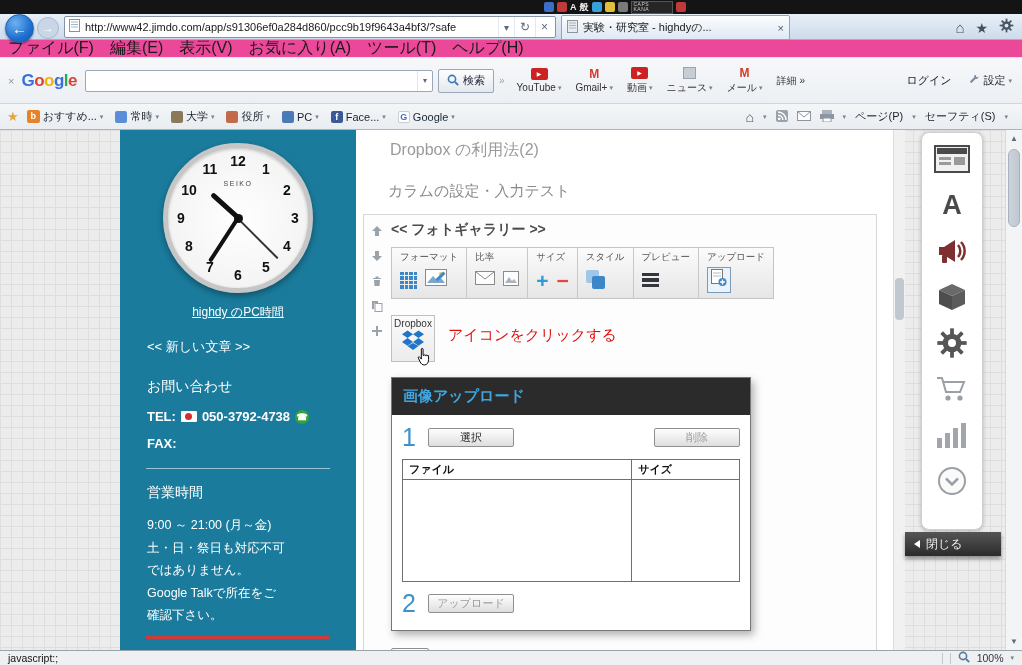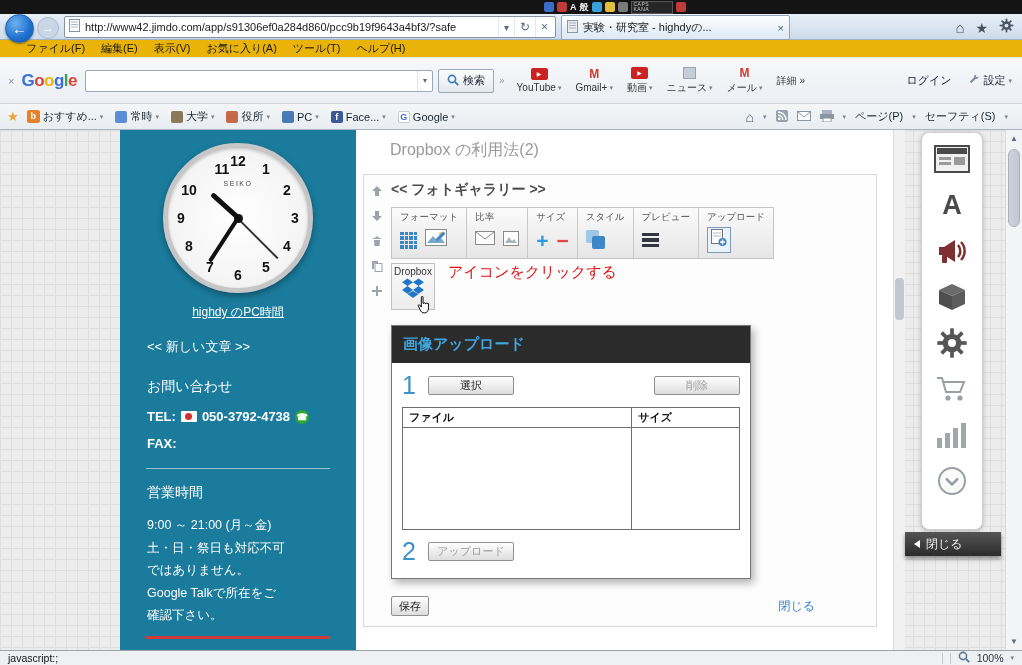--- a/index.html
+++ b/index.html
@@ -28,21 +28,21 @@
   .url-text { flex:1; font-size:11px; color:#1a1a1a; white-space:nowrap; overflow:hidden; margin-left:5px; }
   .addr-ctrl { color:#5a6a7c; font-size:10px; padding:0 5px; border-left:1px solid #e3e9f0; height:100%; display:flex; align-items:center; }
   .addr-refresh{ font-size:12px; } .addr-stop{ font-size:12px; }
   .tab { position:absolute; left:561px; top:1px; width:229px; height:25px; background:linear-gradient(#fdfeff,#e9f0f8 60%,#dfe9f4); border:1px solid #93a5ba; border-radius:2px 2px 0 0; display:flex; align-items:center; padding:0 5px; gap:5px; }
   .tab-title { flex:1; font-size:11px; color:#1a1a1a; overflow:hidden; white-space:nowrap; }
   .tab-close { font-size:11px; color:#4a5a6c; }
   .nav-icons { position:absolute; right:8px; top:4px; display:flex; gap:11px; align-items:center; color:#43525f; }
   .nav-home { font-size:15px; } .nav-star { font-size:14px; }
 
   
-  .menubar { position:absolute; top:40px; left:0; width:100%; height:18px; background:#eab308; border-bottom:1px solid #e2e5e9; display:flex; align-items:center; padding-left:18px; font-size:11px; color:#1a1a1a; z-index:15; }
+  .menubar { position:absolute; top:40px; left:0; width:100%; height:18px; background:#ec4899; border-bottom:1px solid #e2e5e9; display:flex; align-items:center; padding-left:0; font-size:16px; color:#1a1a1a; z-index:15; }
   .menu-item { padding:0 8px; height:100%; display:flex; align-items:center; }
 
   
   .gbar { position:absolute; top:58px; left:0; width:100%; height:46px; background:linear-gradient(#f6f8fa,#eceff3); border-bottom:1px solid #d0d5db; display:flex; align-items:center; z-index:14; }
   .gbar-close { color:#8a97a5; font-size:11px; margin:0 7px 0 8px; }
   .glogo { font-size:17px; font-weight:bold; margin-right:8px; letter-spacing:-.5px; }
   .gl0,.gl3{color:#3a6fd8;} .gl1,.gl5{color:#d84437;} .gl2{color:#f0b400;} .gl4{color:#2fa94f;}
   .gsearch-wrap { width:348px; height:22px; border:1px solid #9aa8b8; background:#fff; border-radius:2px; display:flex; align-items:center; }
   .gsearch-wrap input { border:none; outline:none; flex:1; height:100%; font:inherit; font-size:12px; padding:0 5px; background:transparent; }
   .gsearch-drop { width:15px; color:#667; font-size:8px; text-align:center; border-left:1px solid #e0e6ec; height:100%; line-height:20px; }
@@ -76,21 +76,21 @@
     background-color:#ececec;
     background-image:linear-gradient(#dedede 1px, transparent 1px),linear-gradient(90deg,#dedede 1px, transparent 1px);
     background-size:11px 11px; }
 
   
   .page-sidebar { position:absolute; left:120px; top:0; width:236px; height:100%; background:#1a7b9c; color:#fff; }
   .clock { position:relative; width:150px; height:150px; margin:13px auto 0; background:radial-gradient(#ffffff,#f3f3f3 75%); border:5px solid #c6c6c6; border-radius:50%; box-shadow:0 3px 6px rgba(0,0,0,.35), inset 0 1px 3px rgba(0,0,0,.2); }
   .cnum { position:absolute; width:16px; height:16px; text-align:center; line-height:16px; font-size:14px; font-weight:bold; color:#111; }
   .cn12{left:62px;top:5px;} .cn1{left:90px;top:13px;} .cn2{left:111px;top:34px;} .cn3{left:119px;top:62px;}
   .cn4{left:111px;top:90px;} .cn5{left:90px;top:111px;} .cn6{left:62px;top:119px;} .cn7{left:34px;top:111px;}
-  .cn8{left:13px;top:90px;} .cn9{left:5px;top:62px;} .cn10{left:13px;top:34px;} .cn11{left:46px;top:13px;}
+  .cn8{left:13px;top:90px;} .cn9{left:5px;top:62px;} .cn10{left:13px;top:34px;} .cn11{left:34px;top:13px;}
   .cbrand { position:absolute; top:32px; left:0; right:0; text-align:center; font-size:7px; letter-spacing:1.5px; color:#444; }
   .hand { position:absolute; left:50%; bottom:50%; transform-origin:50% 100%; border-radius:3px; background:#111; }
   .hand-h { width:5px; height:36px; margin-left:-2.5px; transform:rotate(312deg); }
   .hand-m { width:4px; height:52px; margin-left:-2px; transform:rotate(213deg); }
   .hand-s { width:1.5px; height:57px; margin-left:-.75px; transform:rotate(135deg); background:#333; }
   .ccap { position:absolute; left:50%; top:50%; width:9px; height:9px; margin:-4.5px 0 0 -4.5px; background:#111; border-radius:50%; }
   .clock-link { display:block; text-align:center; margin-top:11px; color:#fff; font-size:12px; text-decoration:underline; }
   .sb-welcome { margin-top:15px; padding-left:27px; font-size:13px; font-weight:bold; }
   .sb-new { margin-top:17px; padding-left:27px; font-size:13px; }
   .sb-contact { margin-top:22px; padding-left:27px; font-size:14px; }
@@ -121,21 +121,21 @@
   .dotgrid { display:grid; grid-template-columns:repeat(4,3.5px); grid-auto-rows:3.5px; gap:1px; }
   .dotgrid i { background:#3d87c8; }
   .size-plus { font-size:21px; color:#2d9bd8; font-weight:bold; line-height:21px; }
   .size-minus { font-size:21px; color:#e04848; font-weight:bold; line-height:21px; }
   .style-sq { position:relative; width:20px; height:20px; }
   .style-sq .b1 { position:absolute; left:0; top:0; width:13px; height:13px; background:#9ec7e8; border-radius:2px; }
   .style-sq .b2 { position:absolute; left:6px; top:6px; width:13px; height:13px; background:#3d87c8; border-radius:2px; }
   .prev-bars { display:flex; flex-direction:column; gap:2px; }
   .prev-bars i { width:17px; height:3.5px; background:#33373d; }
   .selbtn { border:1px solid #7a9ac0; background:#eaf2fa; padding:1px 3px; }
-  .dropbox-row { margin-top:4px; display:flex; align-items:flex-start; gap:13px; }
+  .dropbox-row { margin-top:16px; display:flex; align-items:center; gap:13px; }
   .dropbox-btn { width:44px; border:1px solid #c0c0c0; background:linear-gradient(#fbfbfb,#ececec); text-align:center; padding:2px 0 5px; position:relative; }
   .dropbox-lbl { font-size:10px; color:#333; }
   .cursor-hand { position:absolute; left:25px; bottom:-9px; }
   .annotation { color:#e01010; font-size:15px; padding-bottom:7px; white-space:nowrap; }
   .dialog { margin-top:15px; width:360px; border:1px solid #777; box-shadow:3px 4px 8px rgba(0,0,0,.3); background:#fff; }
   .dlg-head { background:#2b2b2b; padding:9px 11px; font-size:15px; font-weight:bold; color:#3fa6e0; }
   .dlg-body { padding:8px 10px 12px; }
   .step-row { display:flex; align-items:center; }
   .step-num { width:26px; font-size:25px; color:#4191c9; }
   .btn { height:19px; border:1px solid #8f8f8f; border-radius:2px; background:linear-gradient(#fefefe,#dedede); font-size:11px; color:#222; display:inline-flex; align-items:center; justify-content:center; }
@@ -416,20 +416,21 @@
         <div>ではありません。</div>
         <div>Google Talkで所在をご</div>
         <div>確認下さい。</div>
       </div>
       <div class="sb-redbar"></div>
     </div>
 
     <div class="page-main">
       <div class="pm-inner">
         <div class="h1">Dropbox の利用法(2)</div>
+        <div class="h2">カラムの設定・入力テスト</div>
 
         <div class="editor">
           <div class="edit-icons">
             <span><svg width="12" height="12" viewBox="0 0 12 12" fill="#9aa2aa">
                   <path d="M6 1 L11 6 H8 V11 H4 V6 H1 Z"></path>
                 </svg></span>
             <span><svg width="12" height="12" viewBox="0 0 12 12" fill="#9aa2aa">
                   <path d="M6 11 L1 6 H4 V1 H8 V6 H11 Z"></path>
                 </svg></span>
             <span><svg width="12" height="12" viewBox="0 0 12 12" fill="#9aa2aa">

